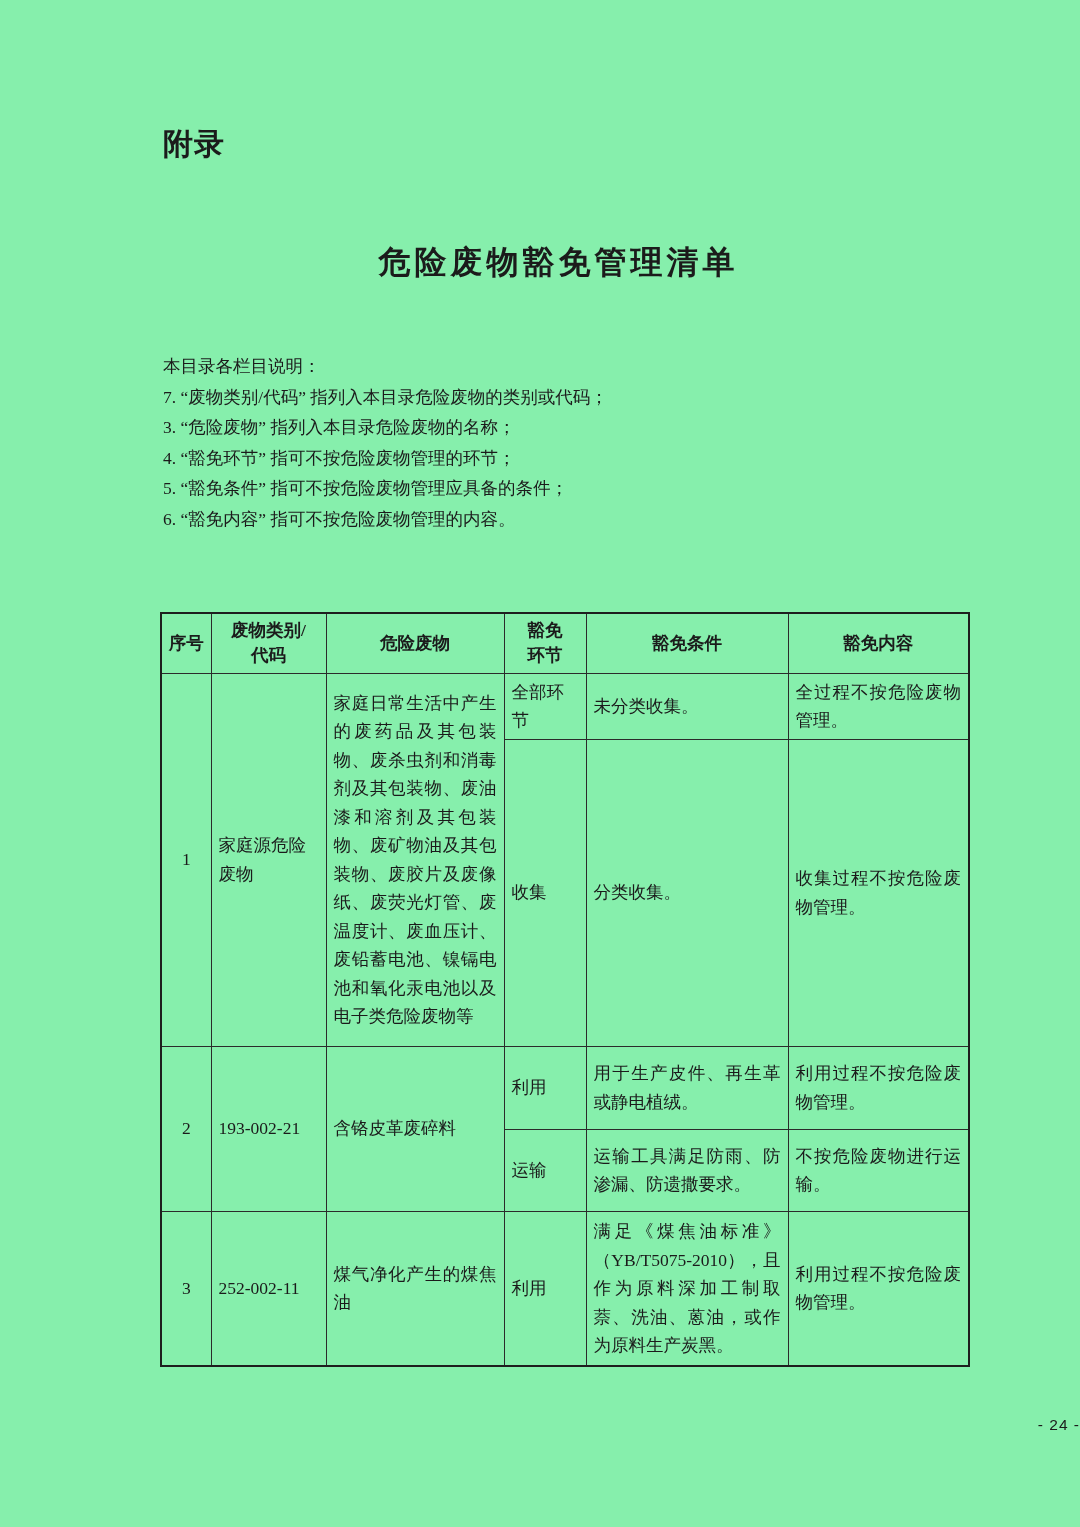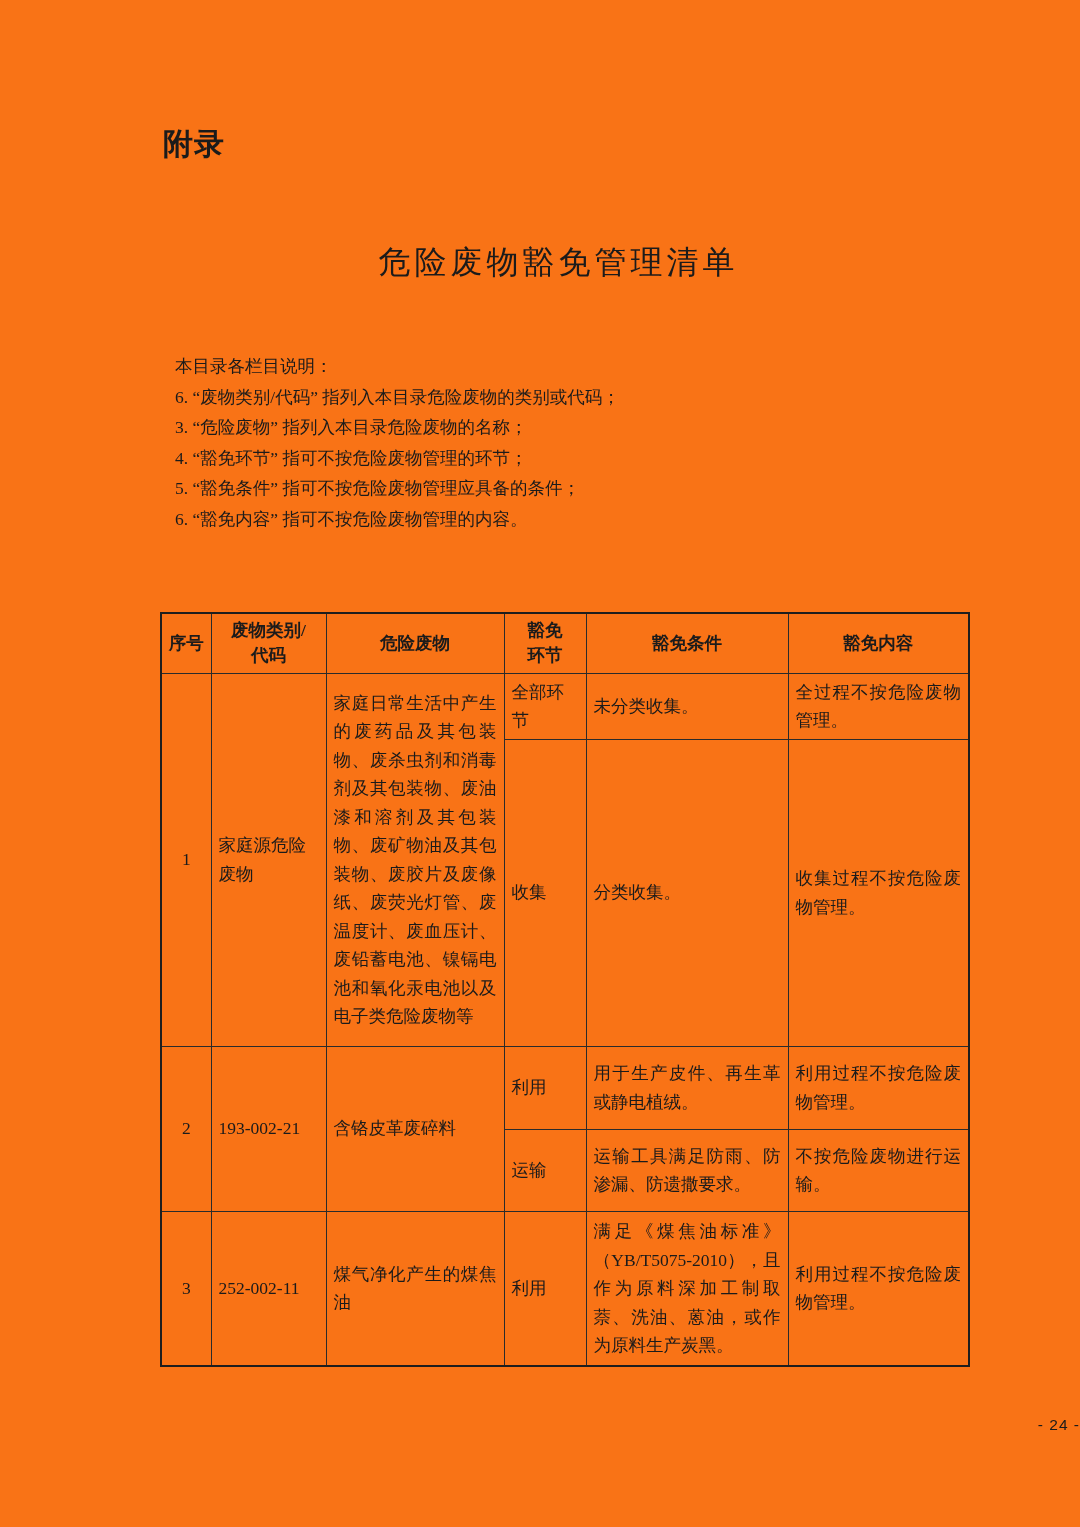--- a/index.html
+++ b/index.html
@@ -3,39 +3,39 @@
 <meta charset="utf-8">
 <style>
   * { margin: 0; padding: 0; box-sizing: border-box; }
   html, body { background: #ffffff; }
   body {
     width: 1080px; height: 1527px;
     position: relative;
     font-family: "Liberation Serif", "DejaVu Serif", serif;
     color: #1b1b1b;
   }
-  .page { position: absolute; inset: 0; background: #f97316; }
+  .page { position: absolute; inset: 0; background: #86efac; }
 
   .appendix {
     position: absolute; left: 163px; top: 124px;
     font-family: "Liberation Sans", "DejaVu Sans", sans-serif;
     font-weight: bold; font-size: 30px; letter-spacing: 1px;
   }
   .doc-title {
     position: absolute; left: 0; right: 0; top: 241px;
     text-align: center;
     font-family: "Liberation Sans", "DejaVu Sans", sans-serif;
-    font-weight: normal; font-size: 32px; letter-spacing: 4px; padding-left: 37px;
+    font-weight: bold; font-size: 32px; letter-spacing: 4px; padding-left: 37px;
   }
 
   .notes {
     position: absolute; left: 163px; top: 351px; right: 110px;
     font-size: 17.5px; line-height: 30.5px;
   }
-  .note-line { white-space: nowrap; margin-left: 12px; }
+  .note-line { white-space: nowrap; }
 
   table.exemption-table {
     position: absolute; left: 160px; top: 612px;
     width: 808px;
     border-collapse: collapse;
     table-layout: fixed;
     font-size: 17.5px;
     border: 2px solid #1e1e1e;
   }
   .exemption-table th, .exemption-table td {
@@ -78,21 +78,21 @@
 <body>
 
 <div class="page">
 
   <div class="appendix">附录</div>
 
   <div class="doc-title">危险废物豁免管理清单</div>
 
   <div class="notes">
     <div class="note-line">本目录各栏目说明：</div>
-    <div class="note-line">6. “废物类别/代码” 指列入本目录危险废物的类别或代码；</div>
+    <div class="note-line">7. “废物类别/代码” 指列入本目录危险废物的类别或代码；</div>
     <div class="note-line">3. “危险废物” 指列入本目录危险废物的名称；</div>
     <div class="note-line">4. “豁免环节” 指可不按危险废物管理的环节；</div>
     <div class="note-line">5. “豁免条件” 指可不按危险废物管理应具备的条件；</div>
     <div class="note-line">6. “豁免内容” 指可不按危险废物管理的内容。</div>
   </div>
 
   <table class="exemption-table">
     <colgroup>
       <col style="width:50px">
       <col style="width:115px">

